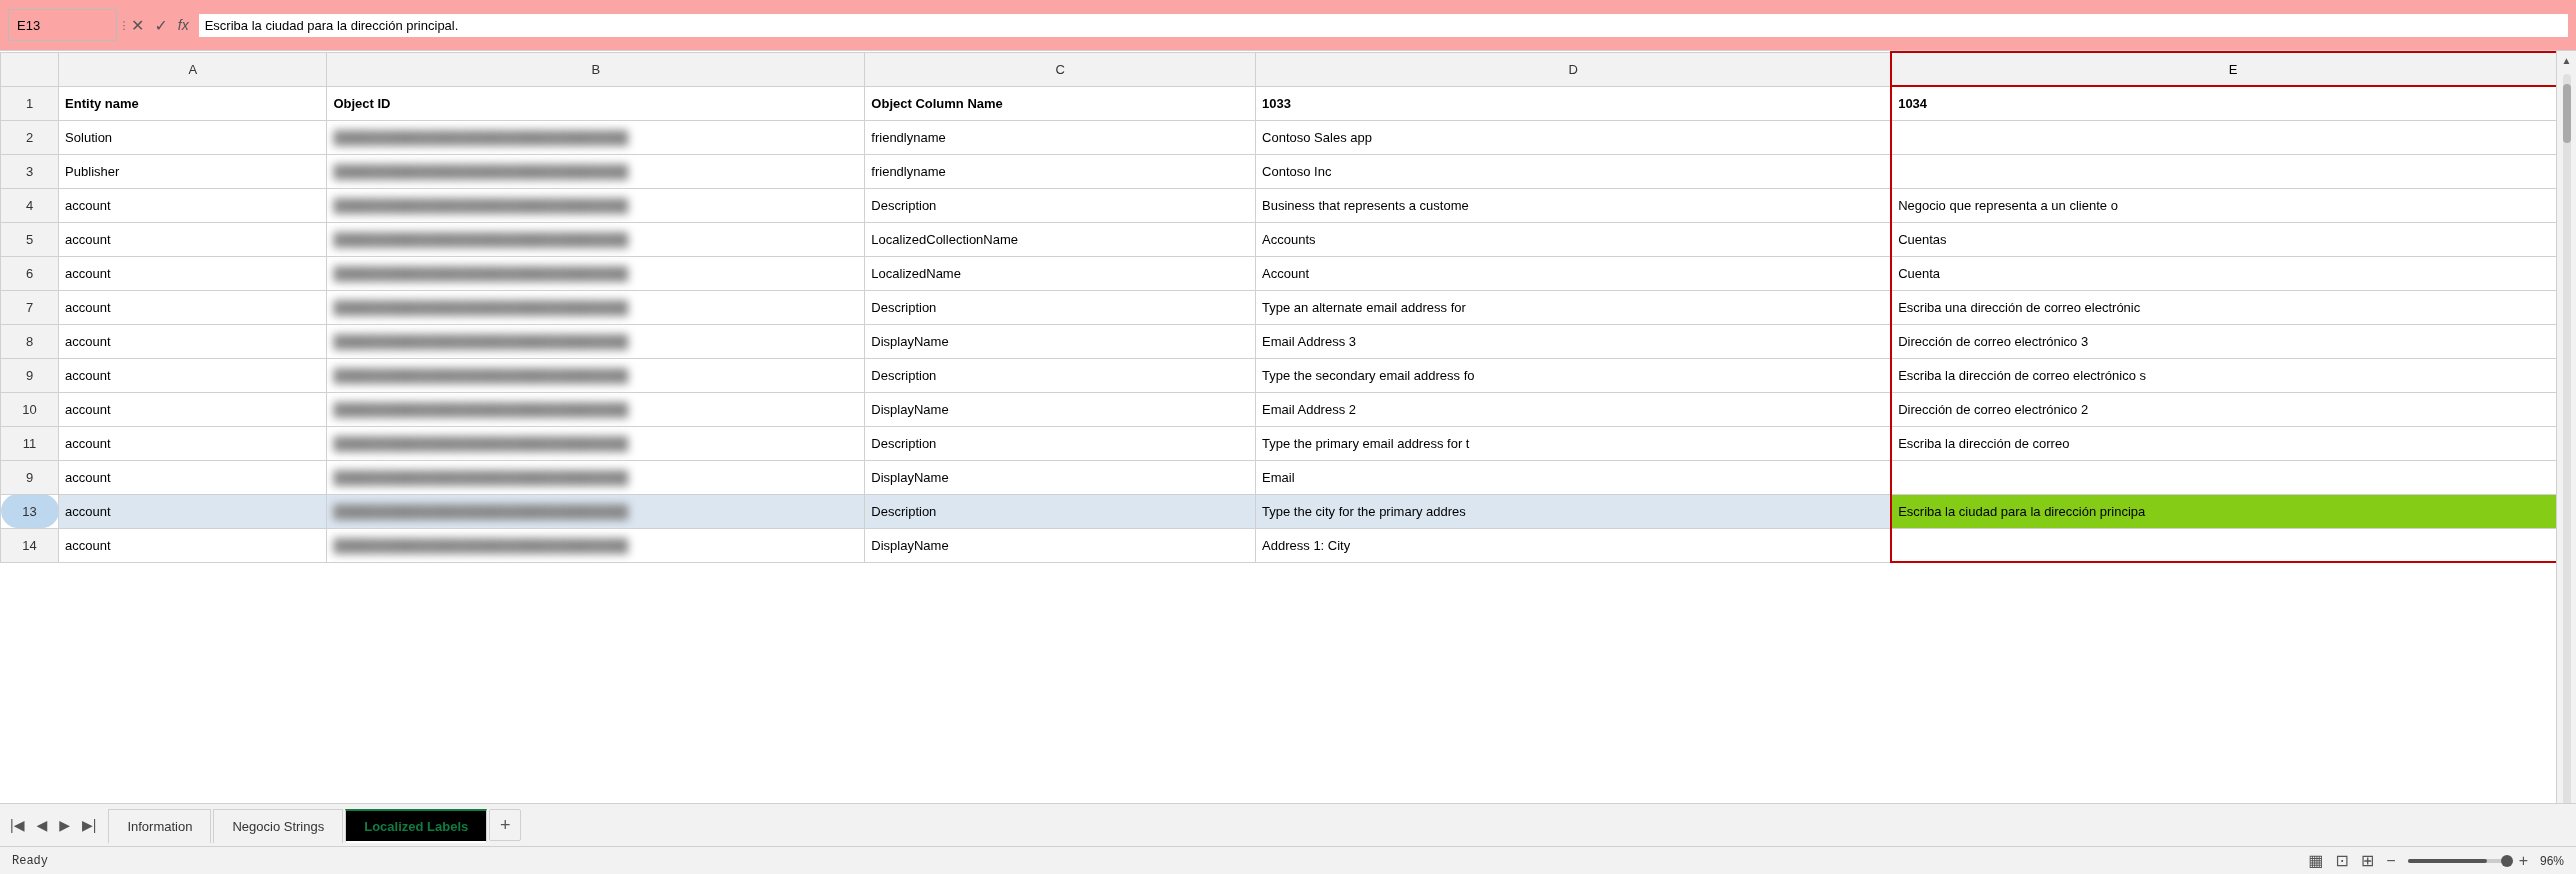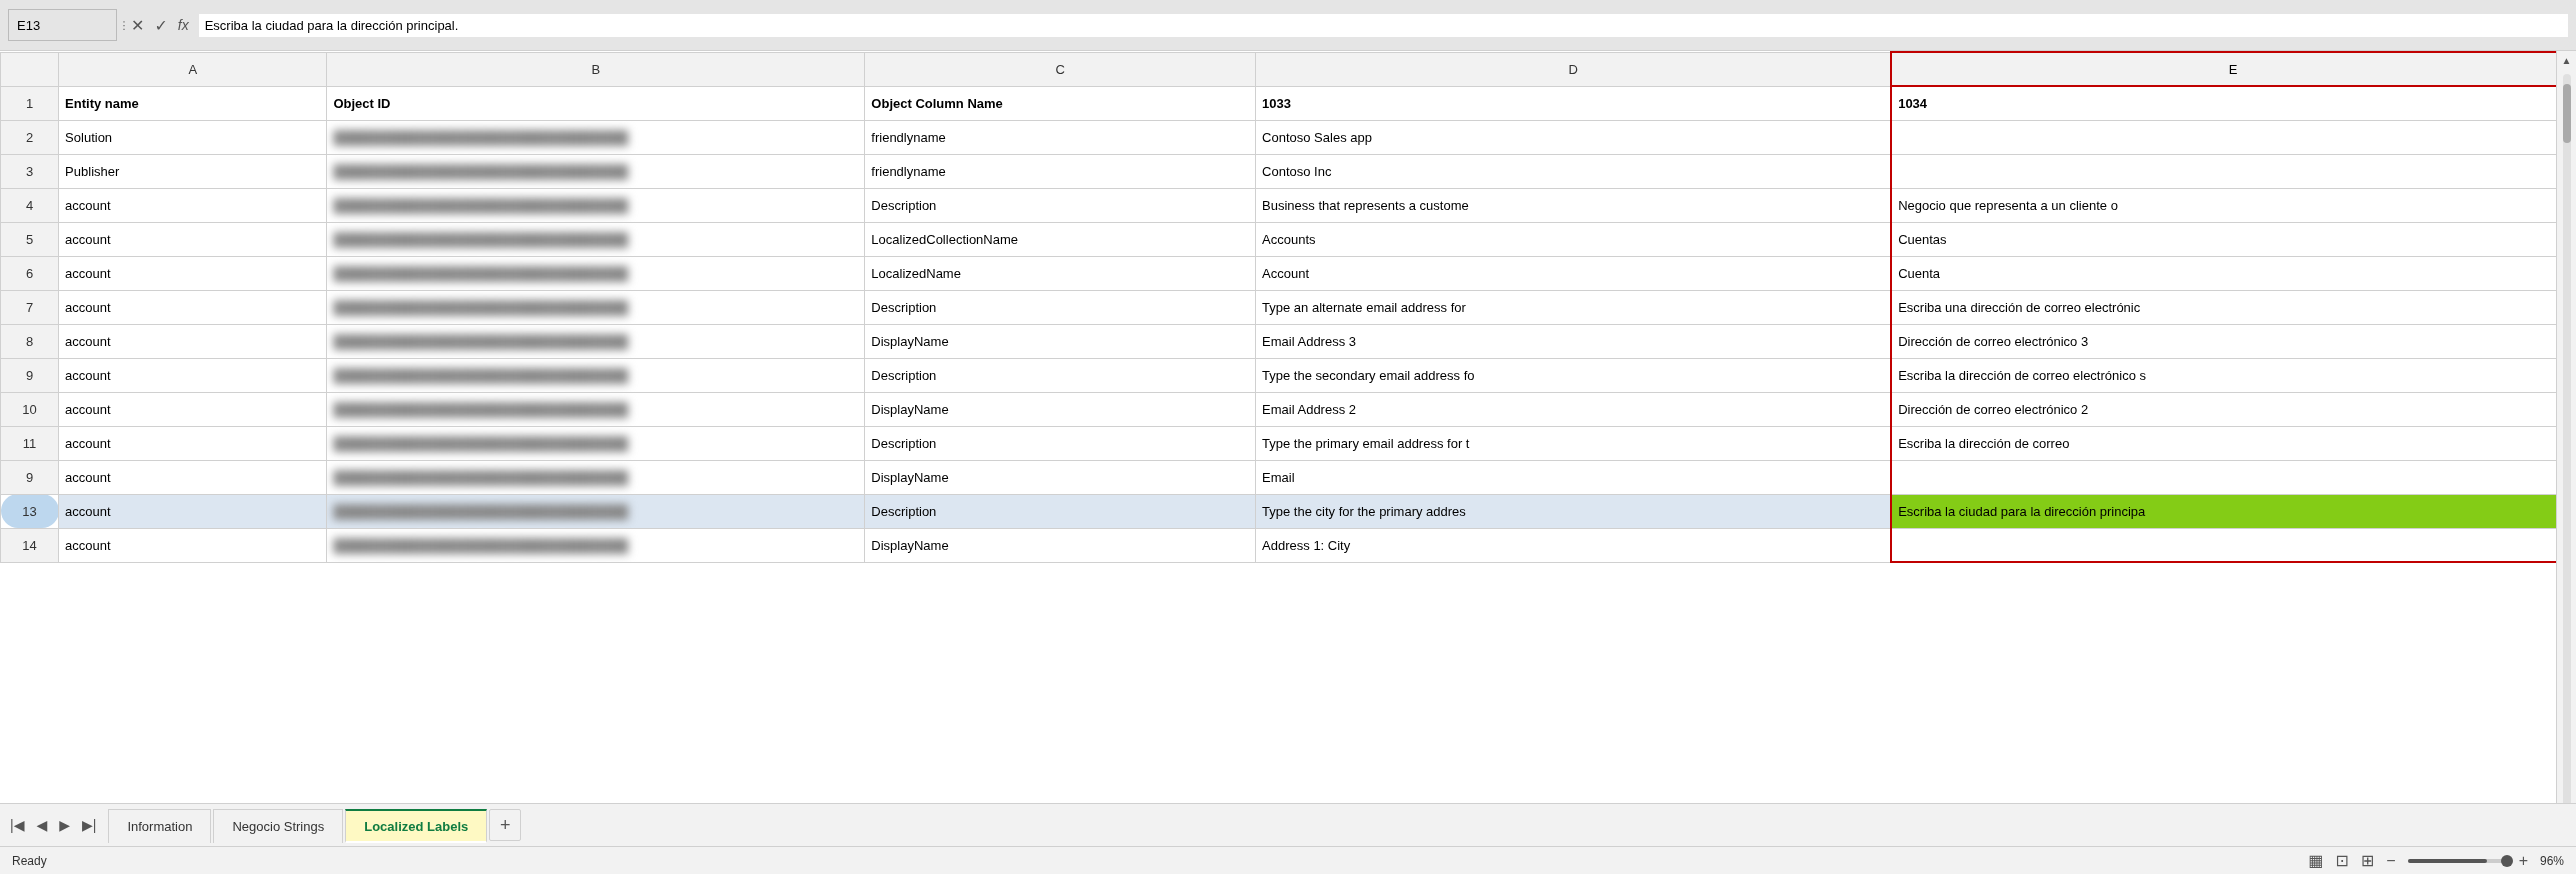--- a/index.html
+++ b/index.html
@@ -11,21 +11,21 @@
       width: 2576px;
       height: 874px;
     }
 
     
     .formula-bar {
       display: flex;
       align-items: center;
       height: 51px;
       border-bottom: 1px solid #d0d0d0;
-      background: #e5e5e5;
+      background: #fca5a5;
       padding: 0 8px;
       gap: 4px;
     }
     .cell-ref-box {
       width: 109px;
       height: 32px;
       border: 1px solid #bbb;
       display: flex;
       align-items: center;
       padding: 0 8px;
@@ -188,21 +188,21 @@
       border-bottom: none;
       background: #f2f2f2;
       cursor: pointer;
       font-size: 13px;
       color: #333;
       margin-right: 2px;
       position: relative;
       top: 1px;
     }
     .tab.active {
-      background: #fef9c3;
+      background: #000000;
       color: #107c41;
       font-weight: bold;
       border-bottom: 2px solid #fff;
       border-top: 2px solid #107c41;
     }
     .tab-add {
       width: 32px;
       height: 32px;
       display: flex;
       align-items: center;
@@ -225,20 +225,21 @@
       justify-content: space-between;
       padding: 0 12px;
       position: absolute;
       bottom: 0;
       left: 0;
       right: 0;
     }
     .status-left {
       font-size: 12px;
       color: #333;
+      font-family: Liberation Mono, monospace;
     }
     .status-right {
       display: flex;
       align-items: center;
       gap: 12px;
     }
     .status-icon {
       font-size: 16px;
       color: #555;
       cursor: pointer;

